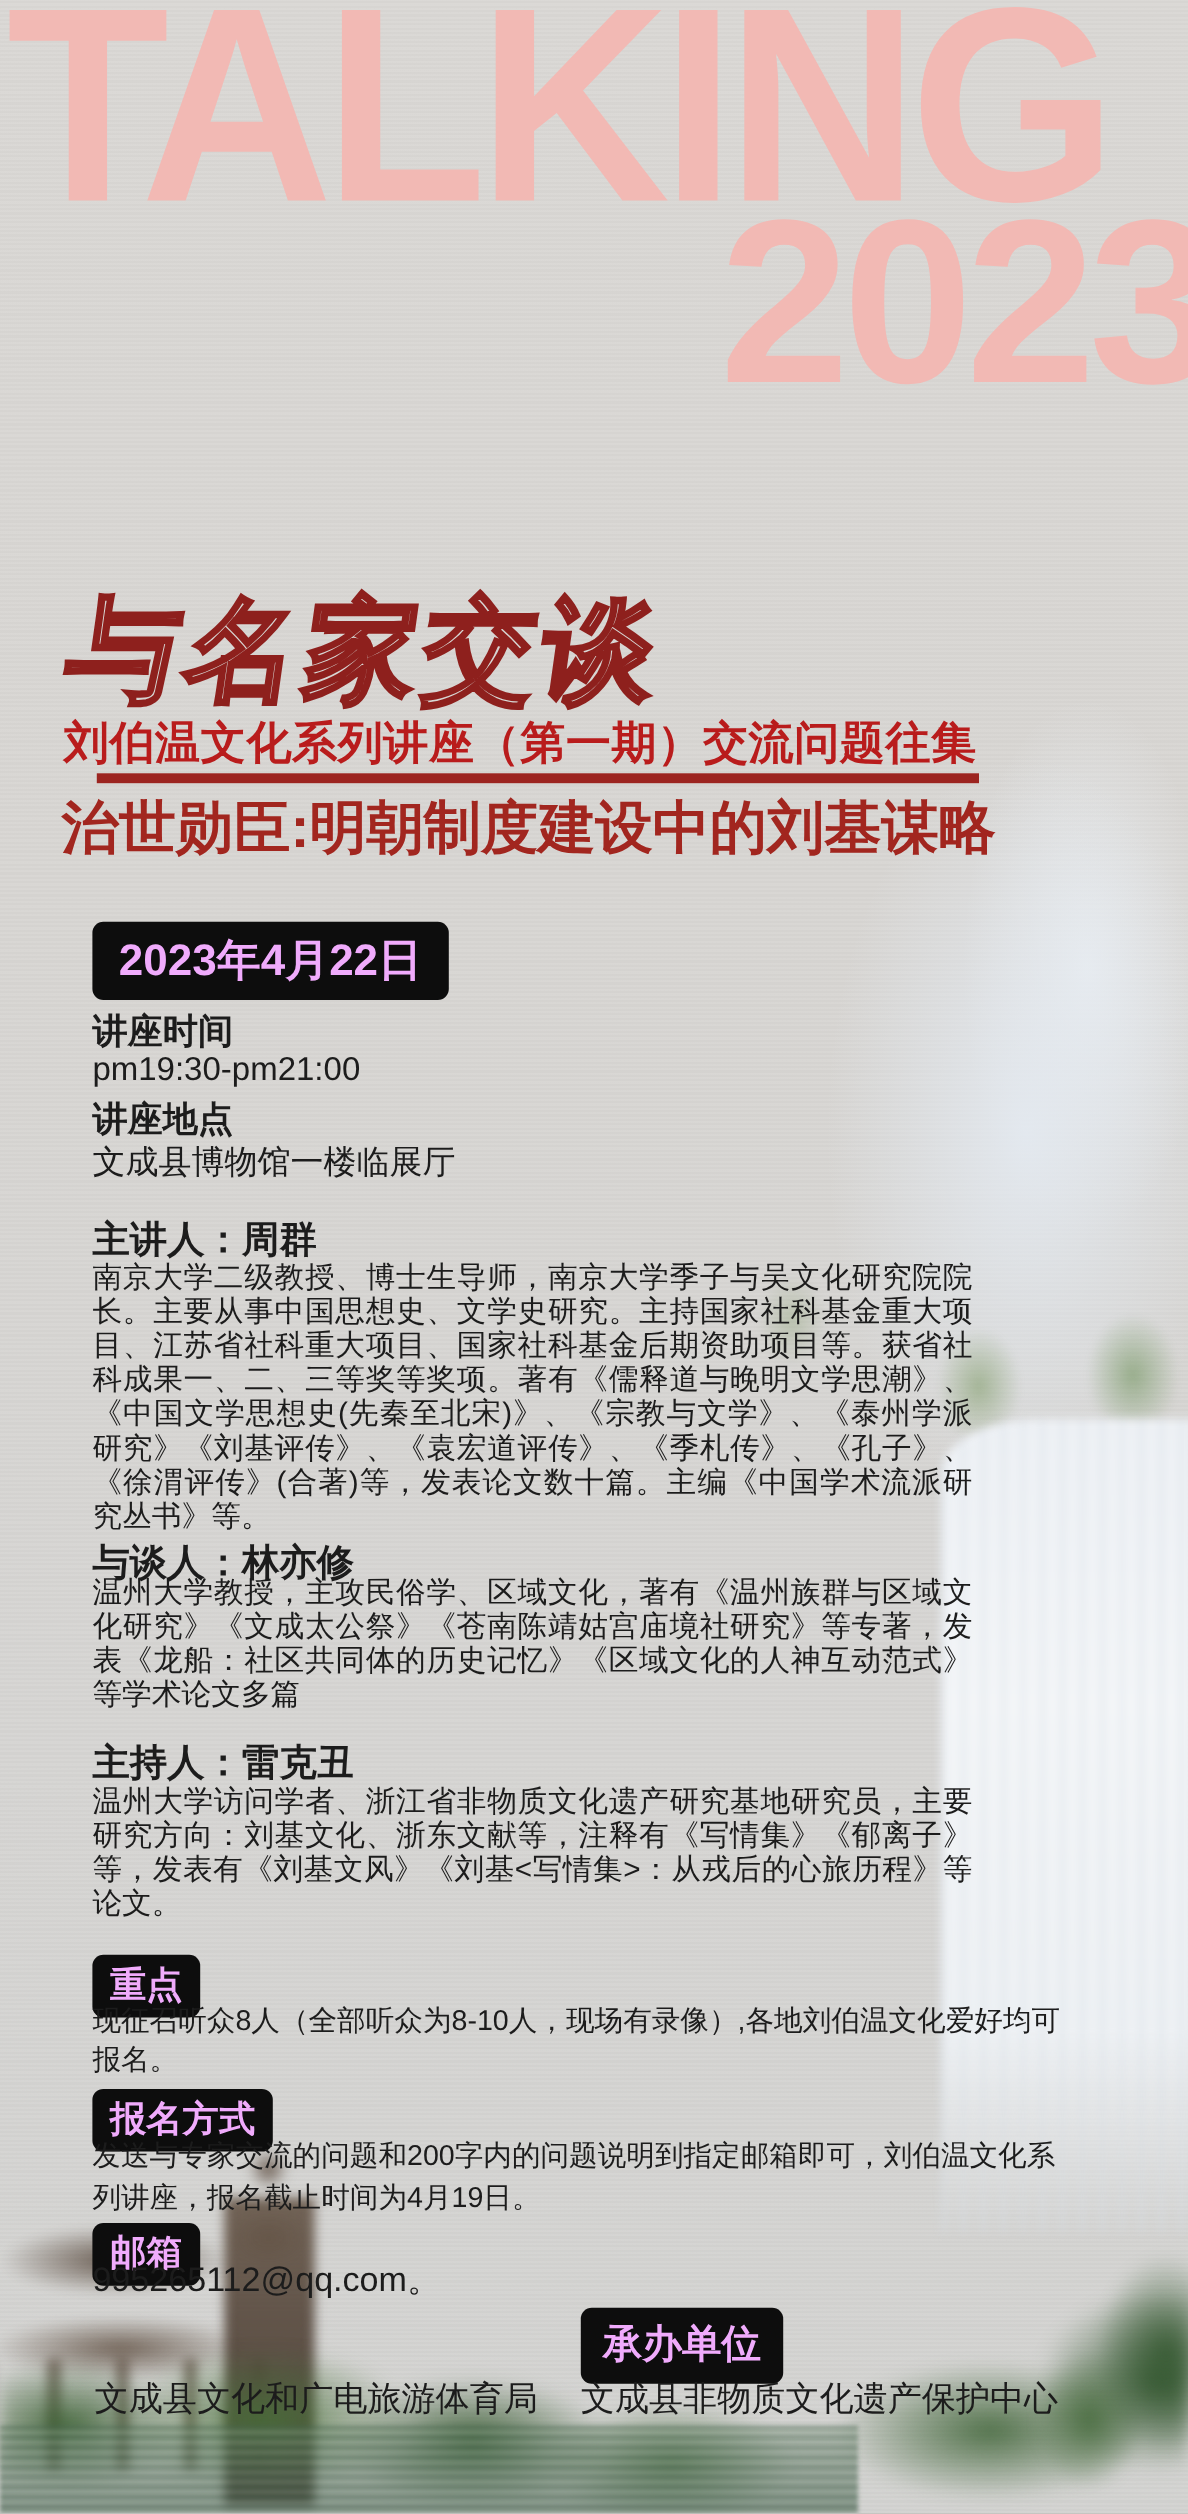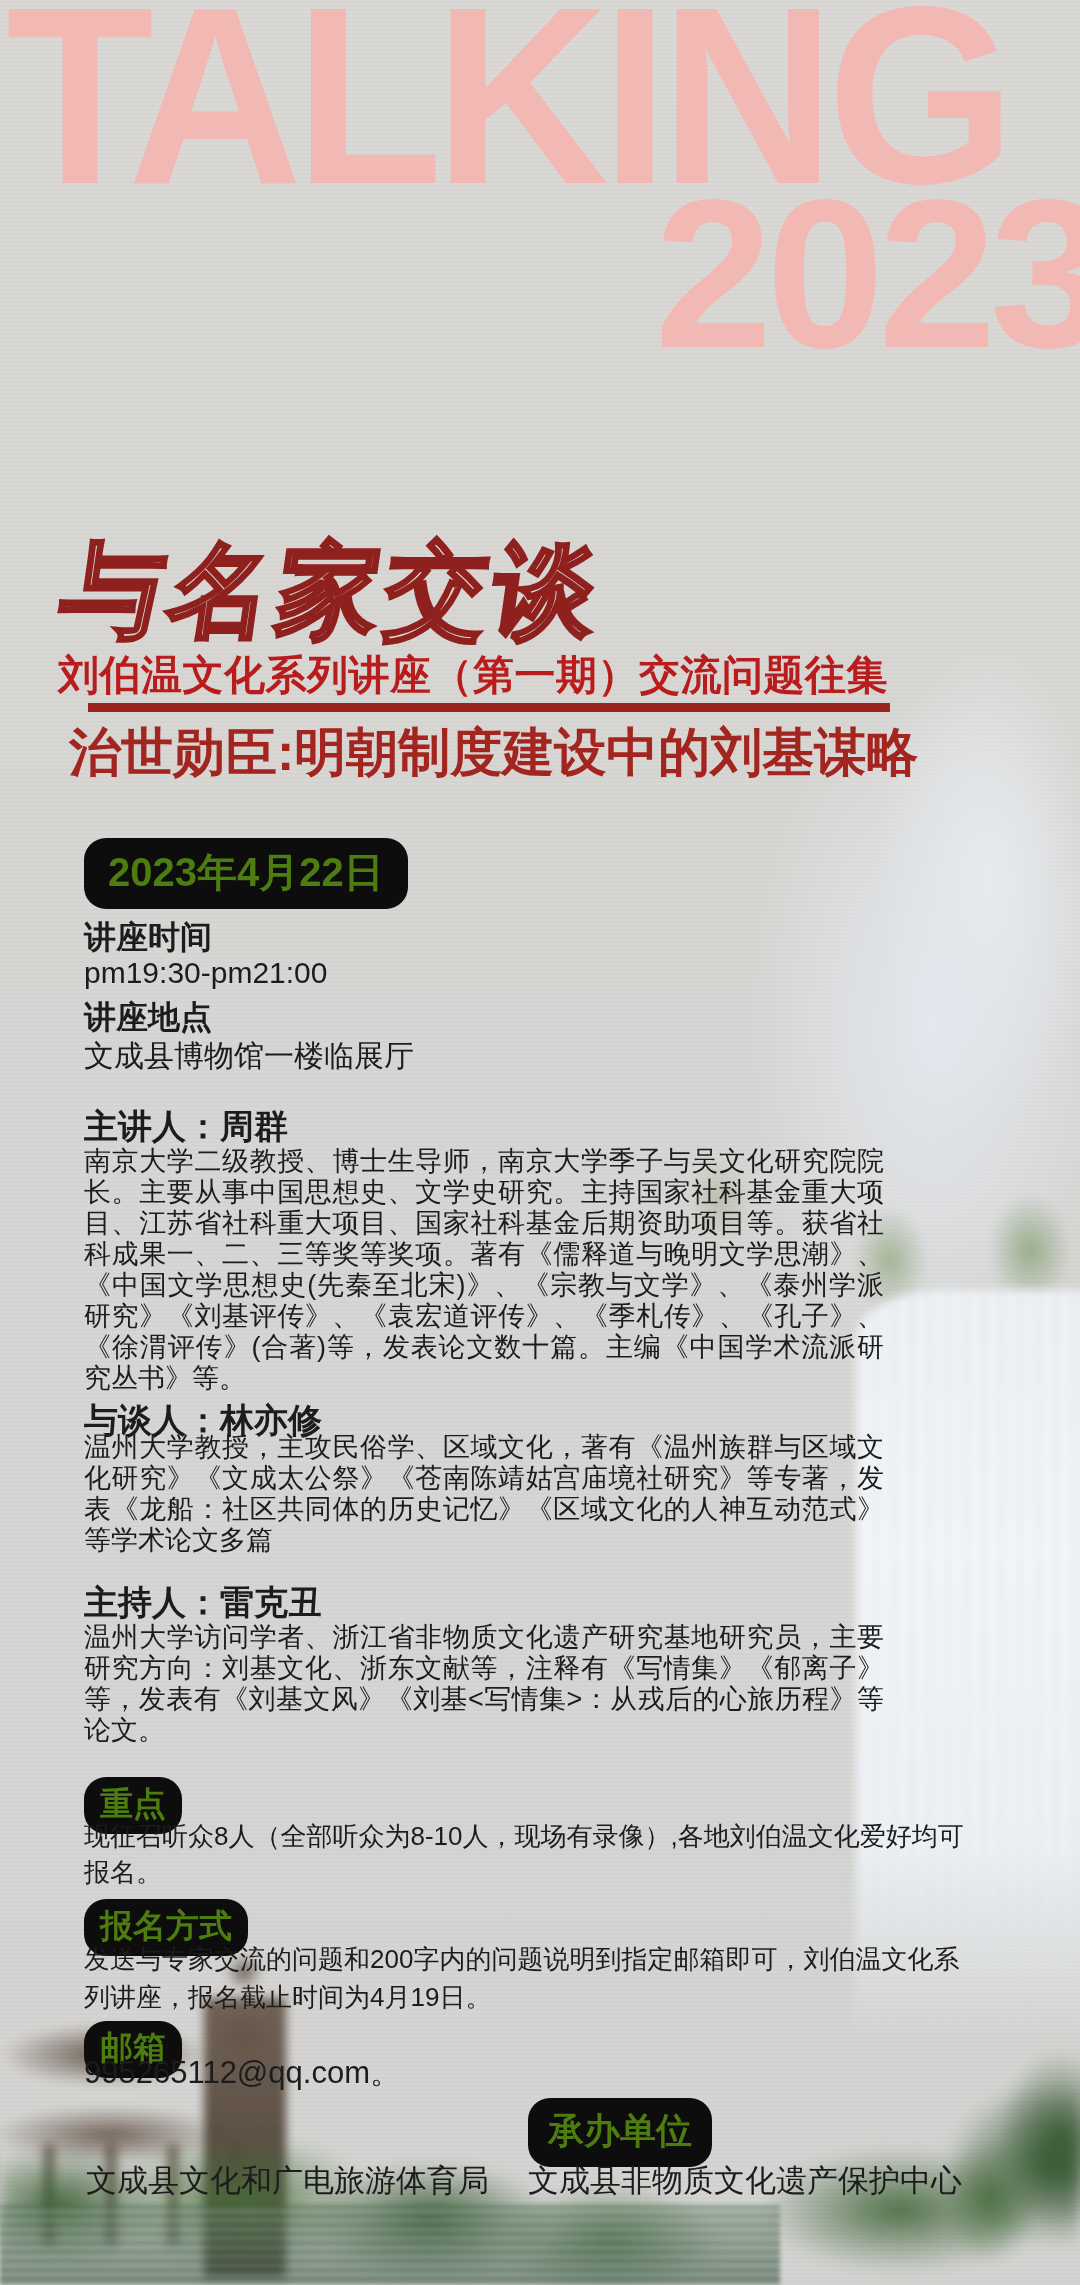--- a/index.html
+++ b/index.html
@@ -109,27 +109,27 @@
     .title-main{color:transparent;-webkit-text-stroke:3.5px #8e201d;}
   }
   .subtitle{
     position:absolute;left:58px;top:648px;
     font-size:41px;font-weight:700;color:#b91c1c;letter-spacing:0.5px;white-space:nowrap;
   }
   .subtitle-line{
     position:absolute;left:88px;top:703px;width:802px;height:9px;background:#9c2420;
   }
   .topic{
-    position:absolute;left:69px;top:718px;
+    position:absolute;left:56px;top:718px;
     font-size:52px;font-weight:800;color:#a2261f;white-space:nowrap;letter-spacing:0;
   }
   
   .badge{
-    position:absolute;display:inline-block;background:#0d0d0d;color:#4d7c0f;
-    font-weight:700;border-radius:22px;white-space:nowrap;
+    position:absolute;display:inline-block;background:#0d0d0d;color:#f0abfc;
+    font-weight:700;border-radius:10px;white-space:nowrap;
   }
   .badge-date{left:84px;top:838px;font-size:40px;padding:7px 24px 9px;}
   .badge-small{font-size:33px;padding:5px 16px 7px;margin-top:15px;}
   .badge-foot{font-size:36px;padding:9px 20px 11px;}
   
   .info{position:absolute;left:84px;top:916px;width:700px;}
   .info .lbl{font-size:32px;font-weight:700;height:40px;}
   .info .val{font-size:30px;height:40px;}
   
   .person-h{position:absolute;left:84px;font-size:34px;font-weight:700;white-space:nowrap;}

